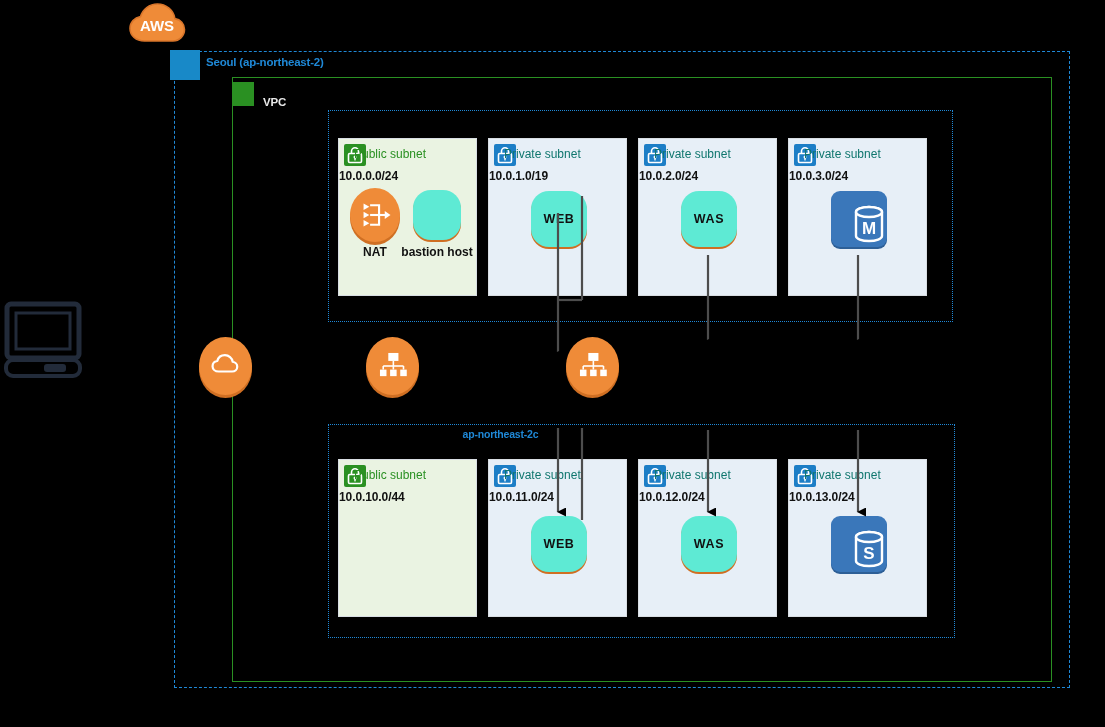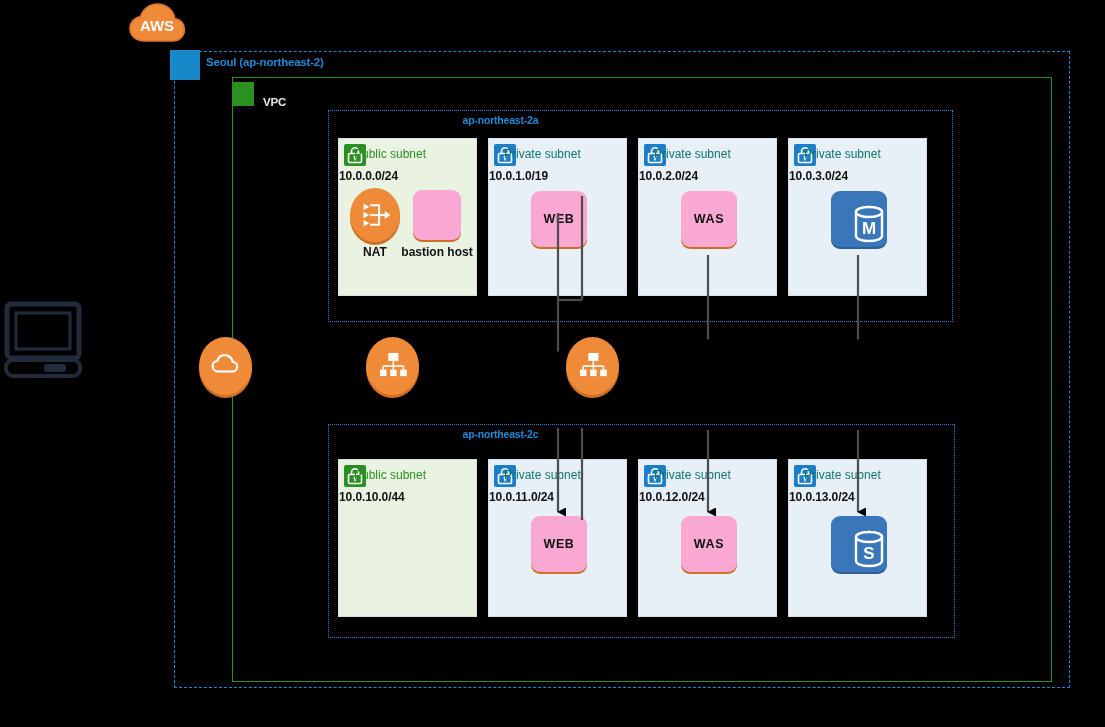--- a/index.html
+++ b/index.html
@@ -120,22 +120,22 @@
     font-weight: bold;
     color: #111111;
     width: 100%;
     text-align: left;
     left: 0; top: 30px;
     letter-spacing: -0.1px;
   }
 
   
   .node {
-    border-radius: 9px;
-    background: #f9a8d4;
+    border-radius: 18px;
+    background: #5eead4;
     box-shadow: 0 2px 0 #cf6f23;
   }
   .node-label {
     position: absolute;
     left: 0; top: 0;
     width: 100%; height: 100%;
     display: flex;
     align-items: center;
     justify-content: center;
     font-size: 12.5px;
@@ -207,21 +207,20 @@
 
   <div class="abs region-box"></div>
   <div class="abs region-tag"></div>
   <div class="abs region-label">Seoul (ap-northeast-2)</div>
 
   <div class="abs vpc-box"></div>
   <div class="abs vpc-tag"></div>
   <div class="abs vpc-label">VPC</div>
 
   <div class="abs az-box az-a"></div>
-  <div class="abs az-label" style="top:114px;">ap-northeast-2a</div>
 
   <div class="abs subnet public" style="left:338px; top:138px; width:139px; height:158px;">
     <div class="abs lock-tag green">
       <svg viewBox="0 0 22 22" width="22" height="22" xmlns="http://www.w3.org/2000/svg">
         <rect x="4.5" y="9.5" width="13" height="9" rx="1.2" fill="none" stroke="#fff" stroke-width="1.6"></rect>
         <path d="M7.5 9.5 V7.2 A3.5 3.5 0 0 1 14.5 7.2 V9.5" fill="none" stroke="#fff" stroke-width="1.6"></path>
         <circle cx="11" cy="13" r="1.5" fill="#fff"></circle>
         <rect x="10.3" y="13.4" width="1.4" height="3" fill="#fff"></rect>
       </svg>
     </div>

